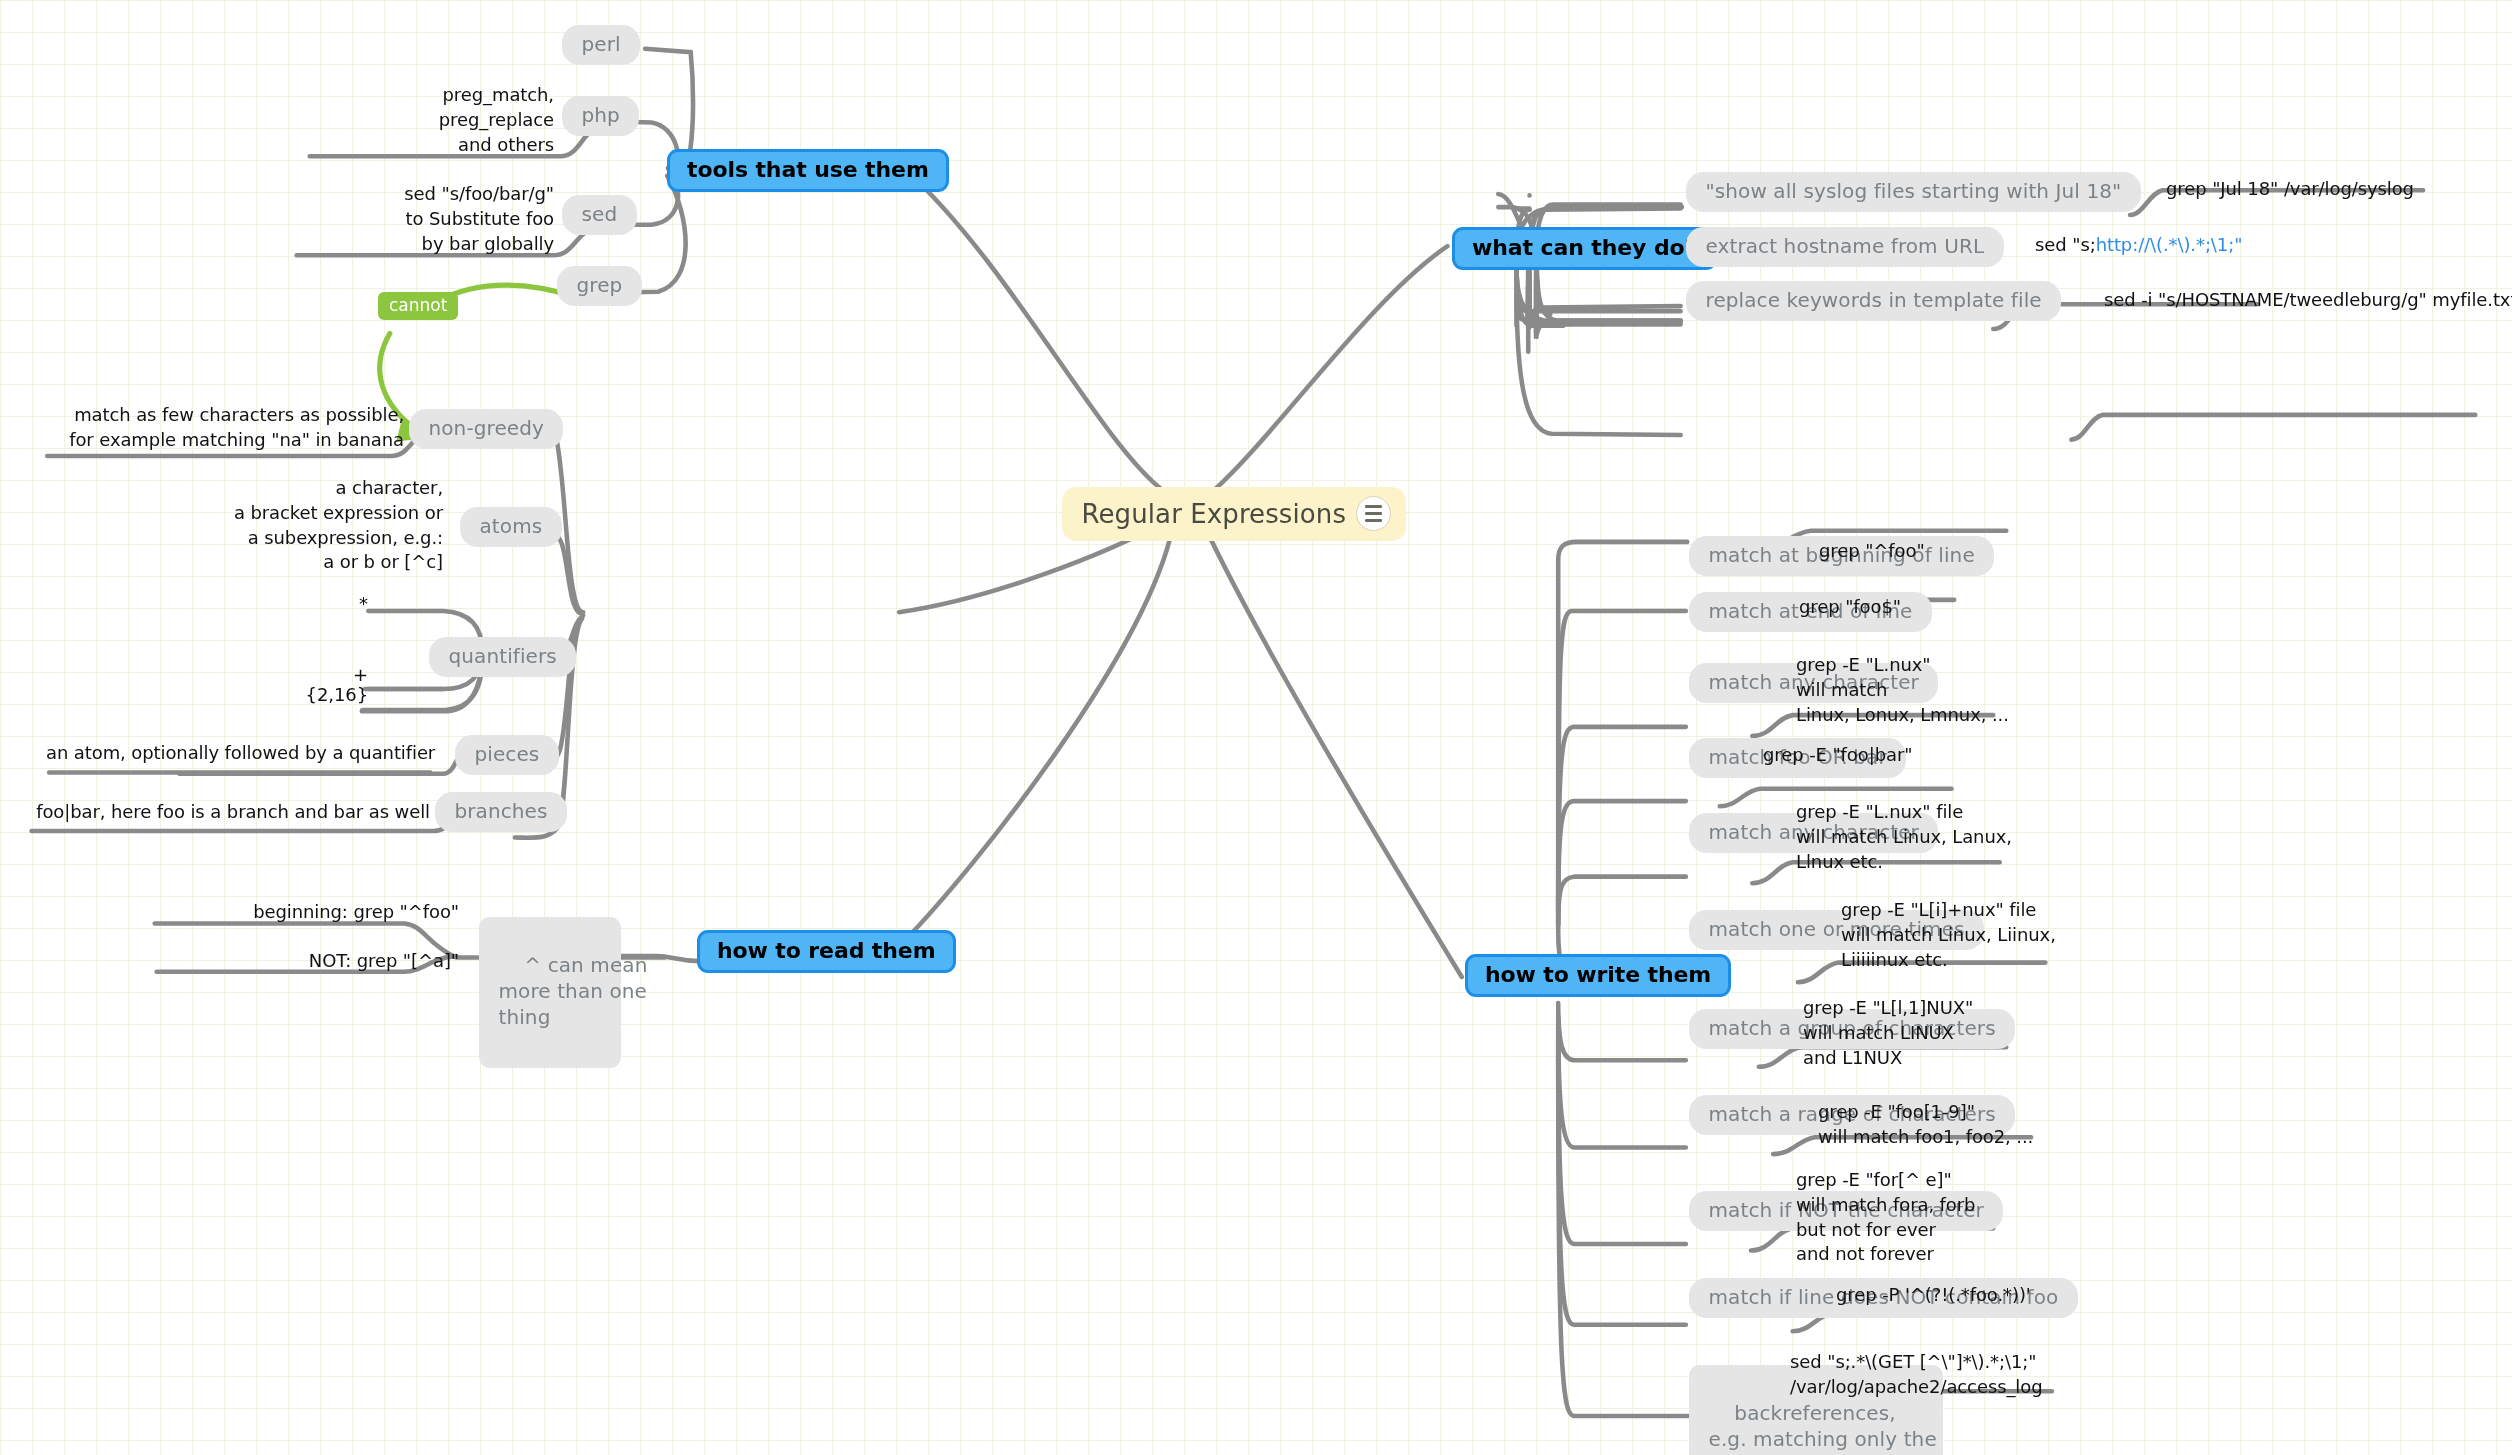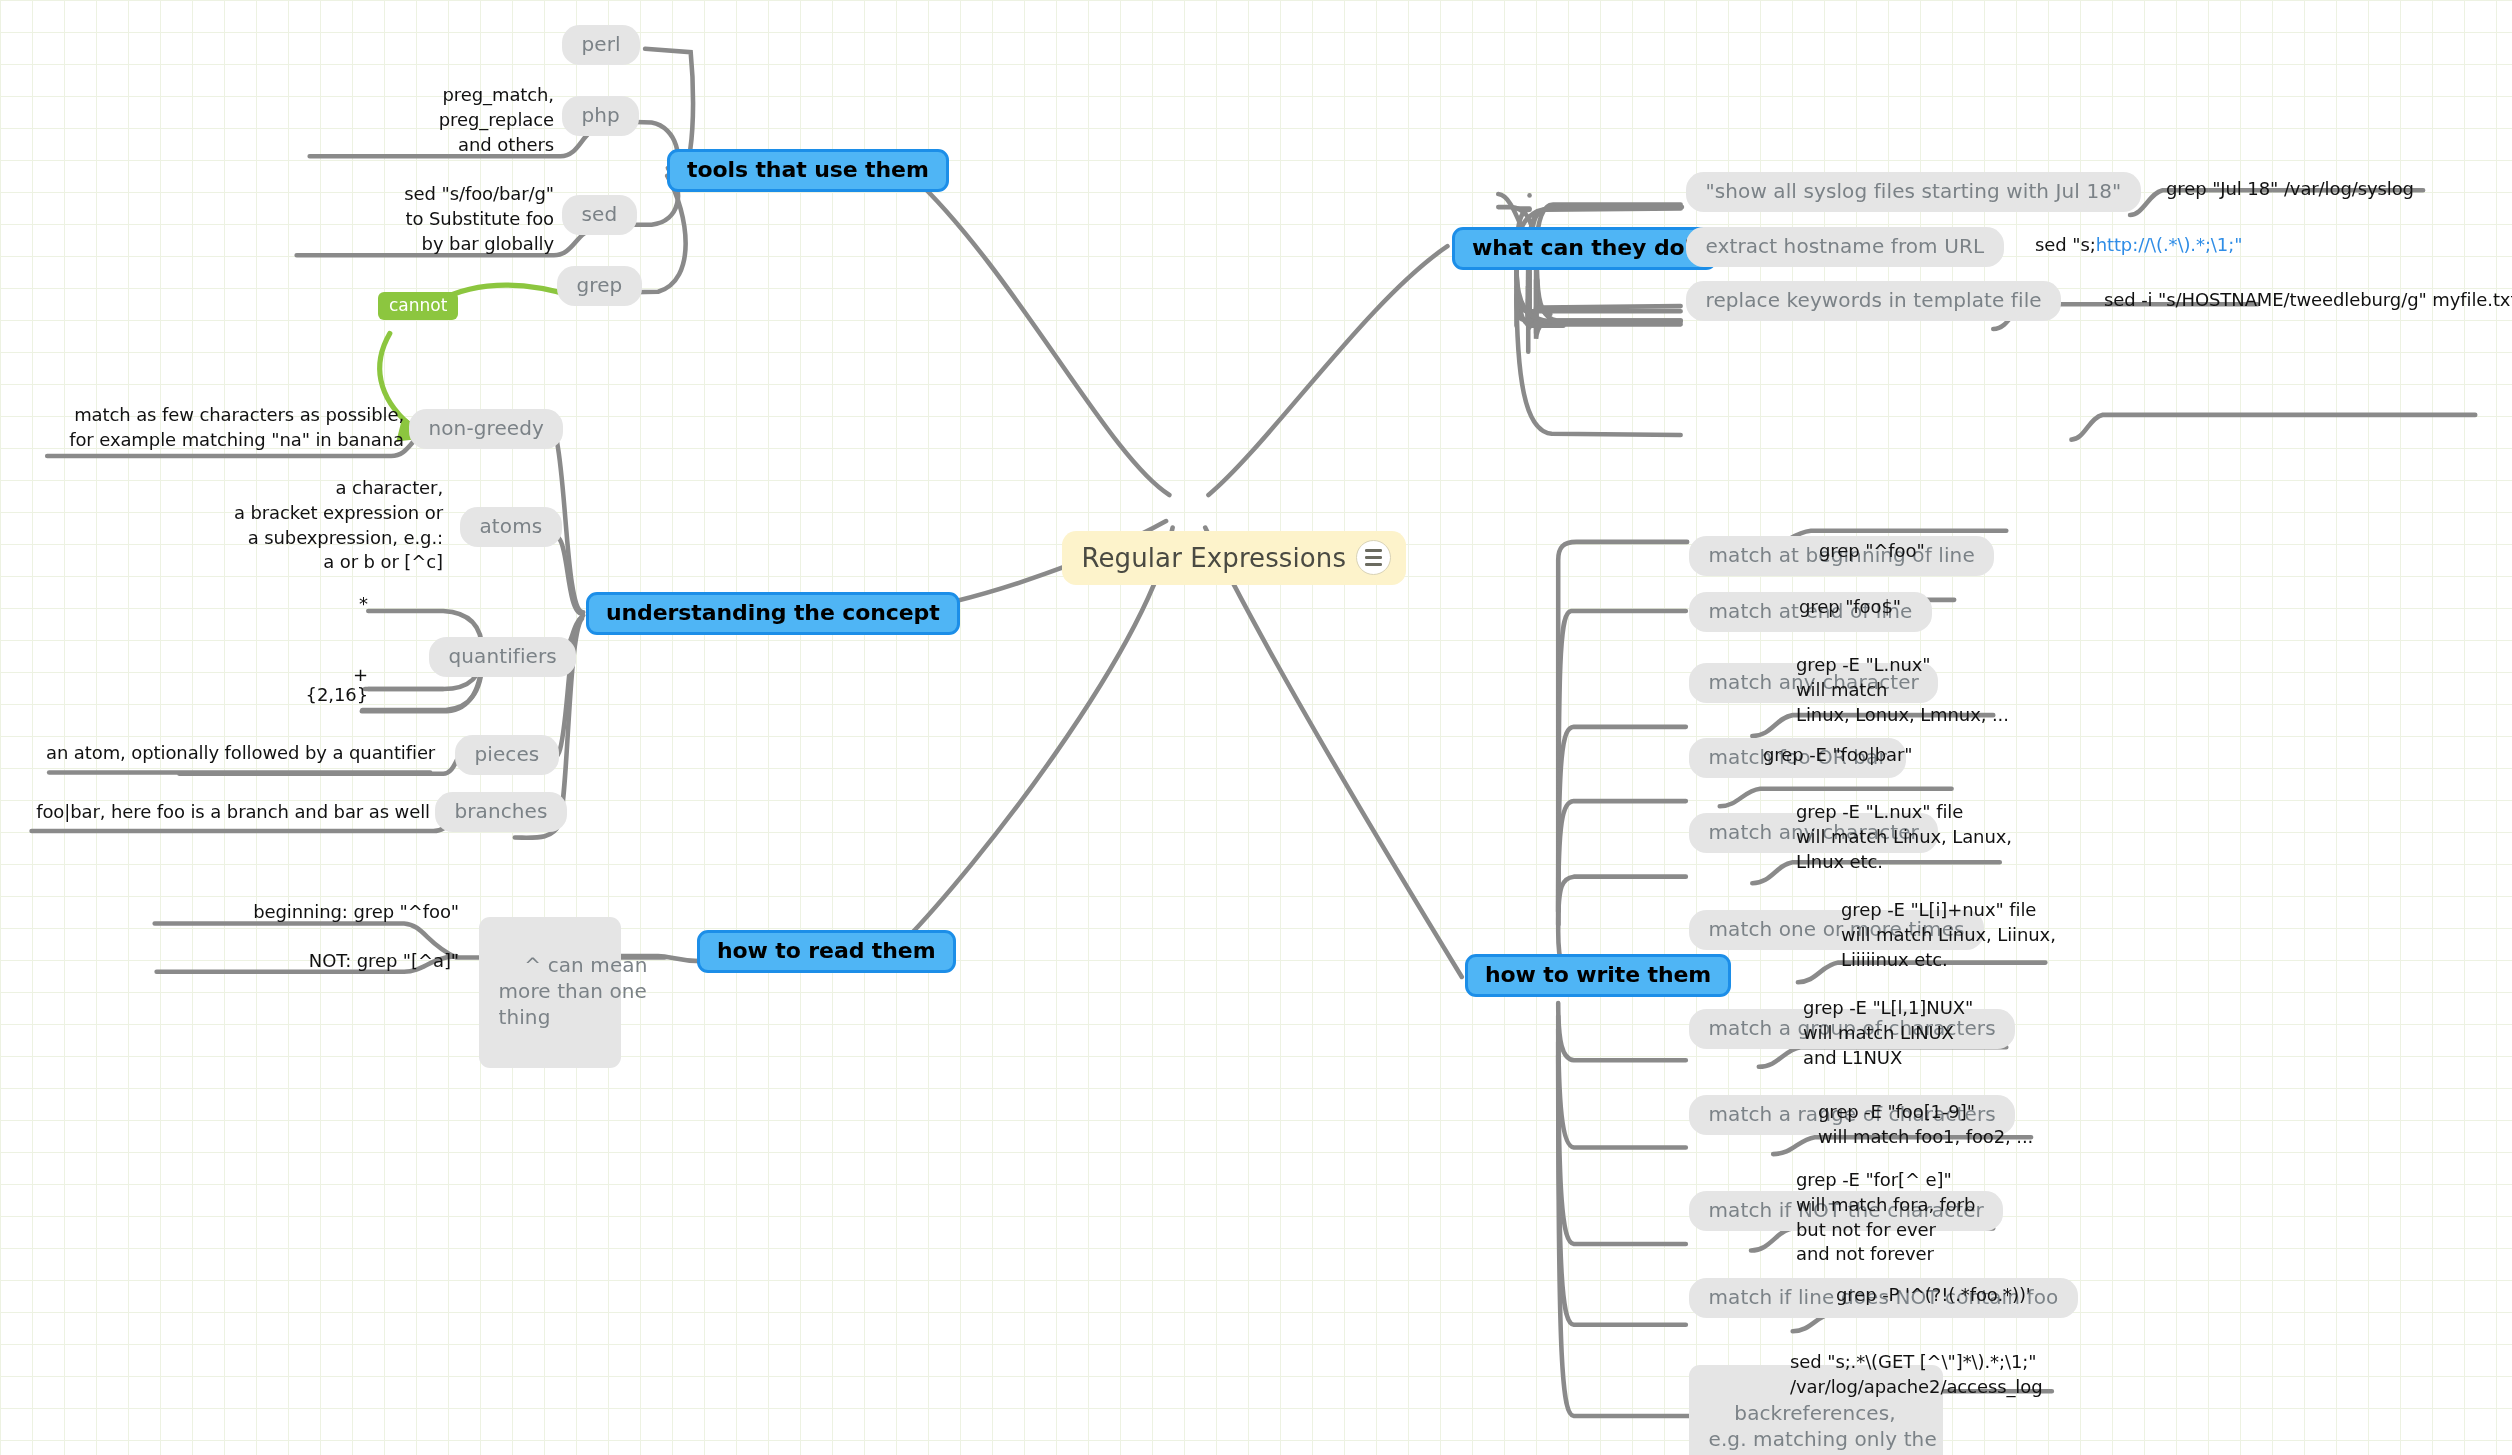--- a/index.html
+++ b/index.html
@@ -235,21 +235,21 @@
       <path d="M2680 2186 C 2710 2186, 2718 2140, 2744 2136 L 3150 2136"></path>
     </g>
 
     <g fill="none" stroke="#8cc63f" stroke-width="8" stroke-linecap="round">
       <path d="M880 455 C 800 430, 720 430, 660 470"></path>
       <path d="M598 512 C 570 560, 580 610, 628 652"></path>
     </g>
     <polygon points="618,638 660,672 608,678" fill="#8cc63f"></polygon>
   </svg>
 
-  <div class="node n-root" style="left:1062px;top:487px;margin-top:44px;">
+  <div class="node n-root" style="left:1062px;top:487px;">
     <span>Regular Expressions</span>
     <span class="root-icon">
       <i></i><i></i><i></i>
     </span>
   </div>
 
   <div class="node n-main" style="left:667px;top:149px;">
     <span>tools that use them</span>
   </div>
 
@@ -270,23 +270,20 @@
 preg_replace
 and others</div>
   <div class="n-leaf l" style="position:absolute;left:222px;top:182px;width:332px;">sed "s/foo/bar/g"
 to Substitute foo
 by bar globally</div>
 
   <div class="node n-rel" style="left:378px;top:292px;">
     <span>cannot</span>
   </div>
 
-  <div class="node n-main" style="left:586px;top:592px;">
-    <span>understanding the concept</span>
-  </div>
 
   <div class="node n-sub" style="left:409px;top:409px;">
     <span>non-greedy</span>
   </div>
   <div class="node n-sub" style="left:460px;top:507px;">
     <span>atoms</span>
   </div>
   <div class="node n-sub" style="left:429px;top:637px;">
     <span>quantifiers</span>
   </div>

